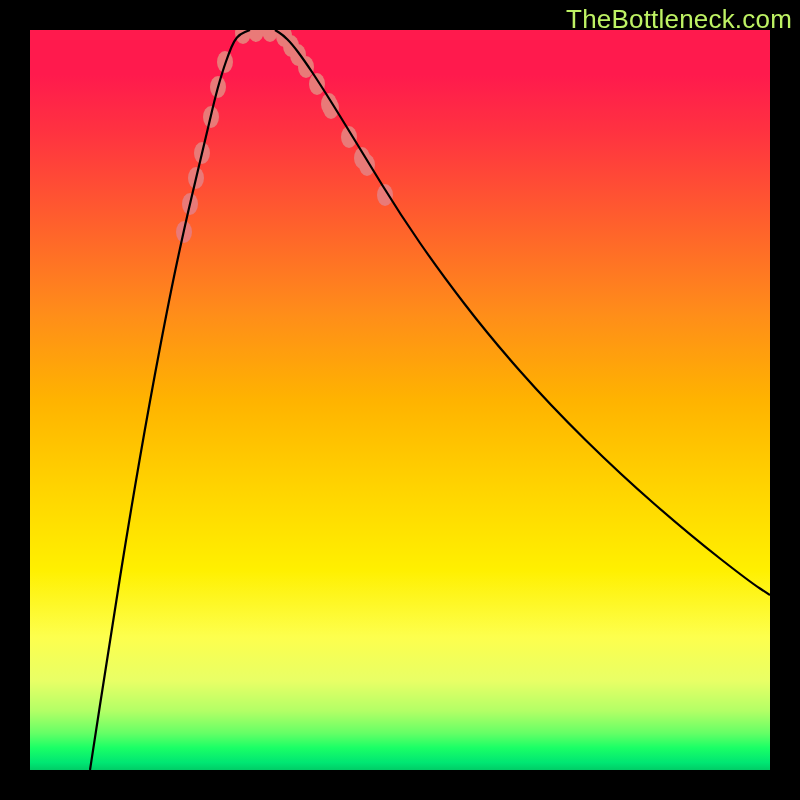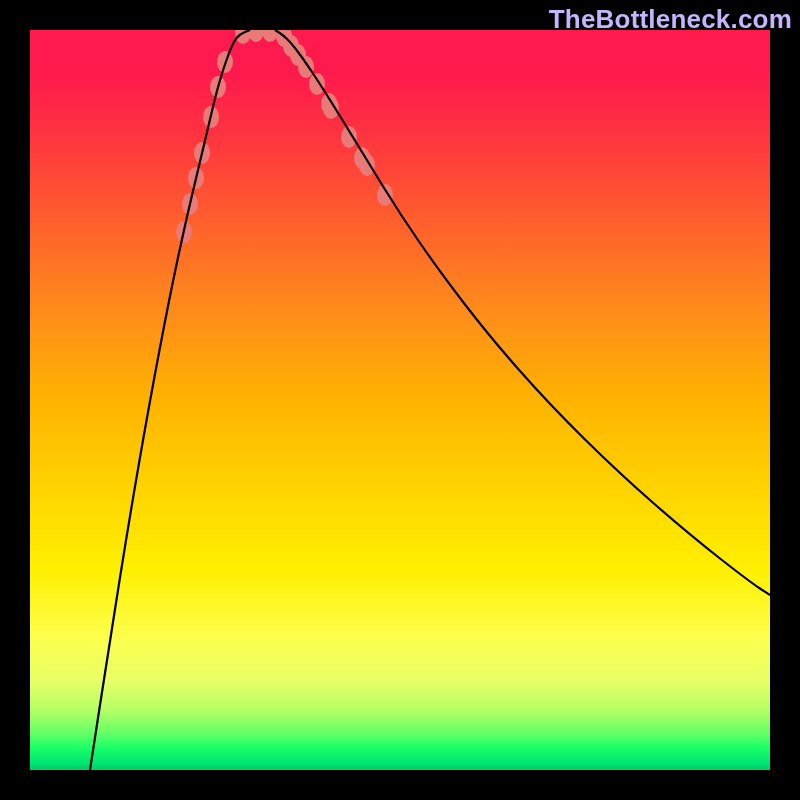--- a/index.html
+++ b/index.html
@@ -55,24 +55,24 @@
     position: absolute;
     left: 0;
     top: 0;
     width: 100%;
     height: 100%;
   }
   .watermark {
     position: absolute;
     top: 4px;
     right: 8px;
-    color: #c4b5fd;
+    color: #bef264;
     font-size: 26px;
     letter-spacing: 0.2px;
-    font-weight: 700;
+    font-weight: 400;
     user-select: none;
   }
 </style>
 </head>
 <body>
 
 <div class="frame">
   <div class="watermark">TheBottleneck.com</div>
   <div class="plot-area">
     <div class="gradient"></div>

